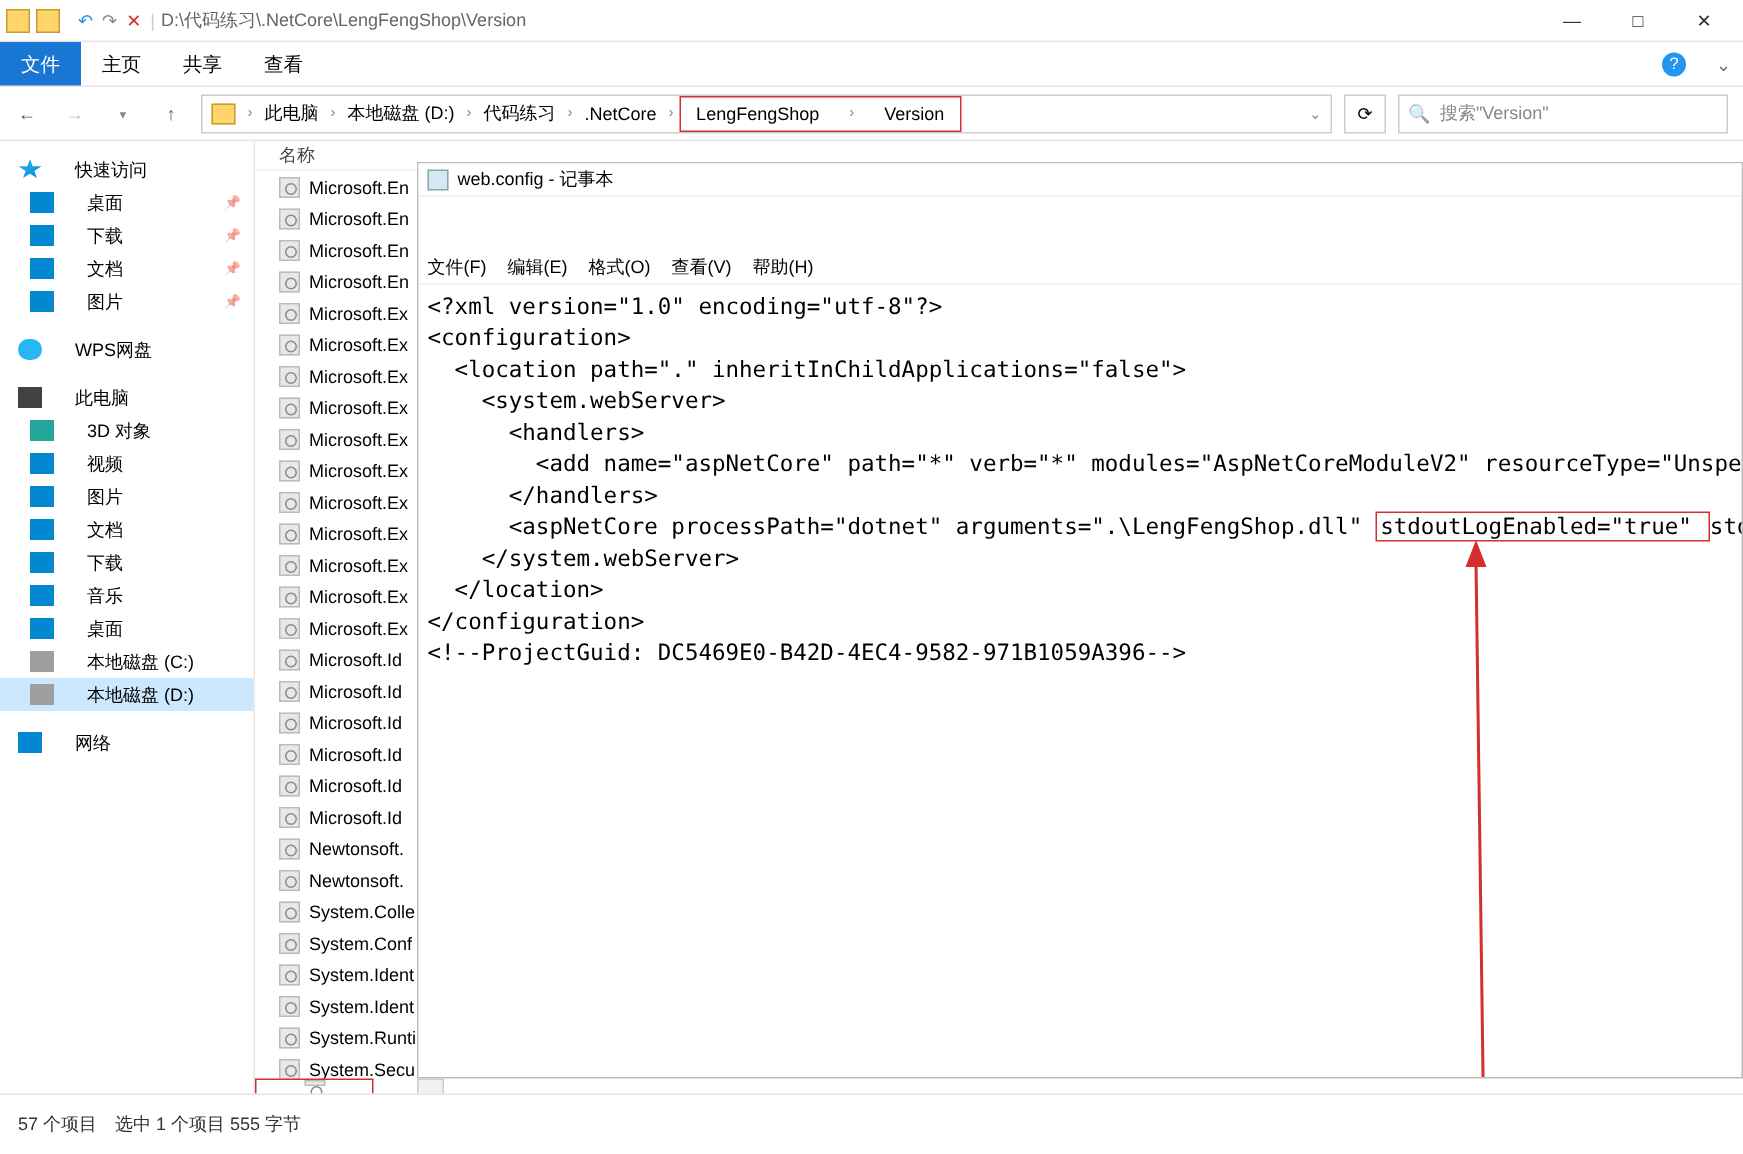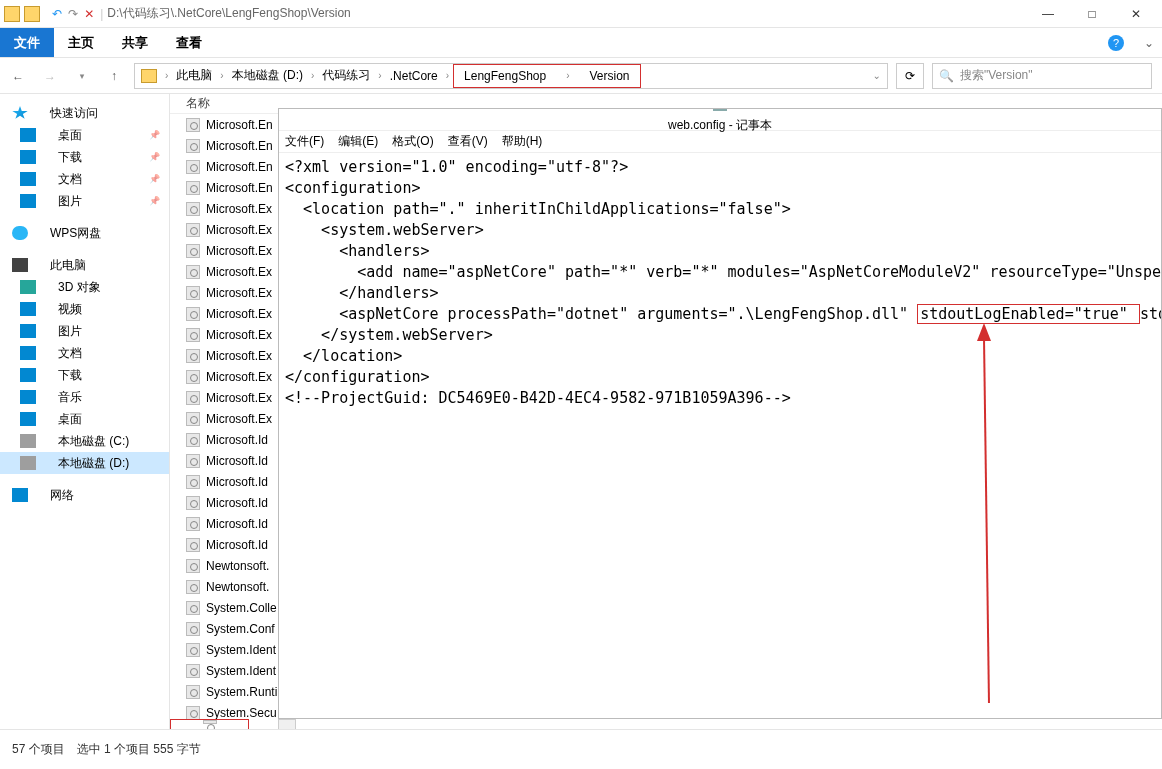--- a/index.html
+++ b/index.html
@@ -5,21 +5,21 @@
 * { box-sizing: border-box; margin: 0; padding: 0; }
 body { font-family: "Microsoft YaHei", "Segoe UI", sans-serif; font-size: 12px; background: #fff; width: 1162px; height: 769px; overflow: hidden; position: relative; color: #000; }
 .titlebar { height: 28px; background: #fff; border-bottom: 1px solid #e5e5e5; display: flex; align-items: center; padding: 0 4px; }
 .titlebar .tb-left { display: flex; align-items: center; gap: 4px; }
 .titlebar .tb-icon { width: 16px; height: 16px; background: #ffd56b; border: 1px solid #c89b2e; }
 .titlebar .tb-quick { display: flex; gap: 6px; margin-left: 8px; align-items: center; }
 .titlebar .path { margin-left: 0; color: #666; font-size: 12px; }
 .titlebar .win-controls { margin-left: auto; display: flex; }
 .titlebar .win-btn { width: 44px; height: 28px; display: flex; align-items: center; justify-content: center; color: #333; }
 .ribbon-tabs { height: 30px; display: flex; align-items: stretch; border-bottom: 1px solid #e5e5e5; }
-.ribbon-tabs .tab { padding: 0 14px; display: flex; align-items: center; font-size: 13px; font-weight: bold; }
+.ribbon-tabs .tab { padding: 0 14px; display: flex; align-items: center; font-size: 13px; }
 .ribbon-tabs .tab.file { background: #1976d2; color: #fff; }
 .ribbon-tabs .help { margin-left: auto; width: 40px; display: flex; align-items: center; justify-content: center; }
 .ribbon-tabs .help-circle { width: 16px; height: 16px; border-radius: 50%; background: #2196f3; color: #fff; font-size: 11px; display: flex; align-items: center; justify-content: center; }
 .addrbar { height: 36px; display: flex; align-items: center; padding: 4px 10px 4px 6px; gap: 8px; border-bottom: 1px solid #e5e5e5; }
 .addrbar .nav-btn { width: 24px; height: 24px; display: flex; align-items: center; justify-content: center; color: #555; }
 .breadcrumb { flex: 1; height: 26px; border: 1px solid #ccc; display: flex; align-items: center; padding: 0 6px; gap: 4px; font-size: 12px; }
 .breadcrumb .fldr { width: 16px; height: 14px; background: #ffd56b; border: 1px solid #c89b2e; margin-right: 4px; }
 .breadcrumb .crumb { padding: 2px 4px; }
 .breadcrumb .sep { color: #888; font-size: 10px; }
 .breadcrumb .highlight-box { border: 1.5px solid #d32f2f; padding: 2px 6px; display: flex; gap: 16px; align-items: center; position: relative; top: 0; }
@@ -49,23 +49,23 @@
 .col-header { height: 20px; display: flex; align-items: center; padding-left: 16px; font-size: 12px; color: #444; border-bottom: 1px solid #eee; }
 .file-list { }
 .file-row { display: flex; align-items: center; height: 21px; padding-left: 16px; gap: 6px; font-size: 12px; }
 .file-ico { width: 14px; height: 14px; background: #e8e8e8; border: 1px solid #bbb; position: relative; }
 .file-ico.cfg::before { content: ""; position: absolute; width: 6px; height: 6px; border: 1px solid #888; border-radius: 50%; top: 3px; left: 3px; }
 .statusbar { height: 40px; border-top: 1px solid #e5e5e5; display: flex; align-items: center; padding: 0 12px; gap: 12px; font-size: 12px; color: #333; position: absolute; bottom: 0; left: 0; right: 0; background: #fff; }
 .webconfig-tab { position: absolute; left: 170px; bottom: 24px; height: 26px; border: 1.5px solid #d32f2f; display: flex; align-items: center; padding: 0 10px; gap: 6px; background: #fff; font-size: 12px; flex-direction: column; }
 .scroll-left { position: absolute; left: 278px; bottom: 24px; width: 18px; height: 26px; background: #f0f0f0; border: 1px solid #ccc; display: flex; align-items: center; justify-content: center; font-size: 10px; color: #666; }
 
 .notepad { position: absolute; left: 278px; top: 108px; right: 0; bottom: 50px; background: #fff; border: 1px solid #bbb; display: flex; flex-direction: column; }
-.notepad-title { height: 22px; background: #fff; display: flex; align-items: center; padding: 0 6px; gap: 6px; font-size: 12px; border-bottom: 1px solid #eee; flex-direction: column; }
+.notepad-title { height: 22px; background: #fff; display: flex; align-items: center; padding: 0 6px; gap: 6px; font-size: 12px; border-bottom: 1px solid #eee; }
 .notepad-title .np-ico { width: 14px; height: 14px; background: #d7e7f5; border: 1px solid #8aa; }
-.notepad-menu { height: 22px; display: flex; align-items: center; padding: 0 6px; gap: 14px; font-size: 12px; border-bottom: 1px solid #eee; }
+.notepad-menu { height: 22px; display: flex; align-items: center; padding: 0 6px; gap: 14px; font-size: 12px; border-bottom: 1px solid #eee; margin-top: 37px; }
 .notepad-body { flex: 1; padding: 4px 6px; font-family: Consolas, monospace; font-size: 15px; line-height: 21px; white-space: pre; overflow: hidden; position: relative; }
 .np-highlight { border: 1.5px solid #d32f2f; padding: 0 2px; }
 .arrow-annot { position: absolute; pointer-events: none; }
 </style>
 </head>
 <body>
 
 <div class="titlebar">
   <div class="tb-left">
     <span class="tb-icon"></span>

